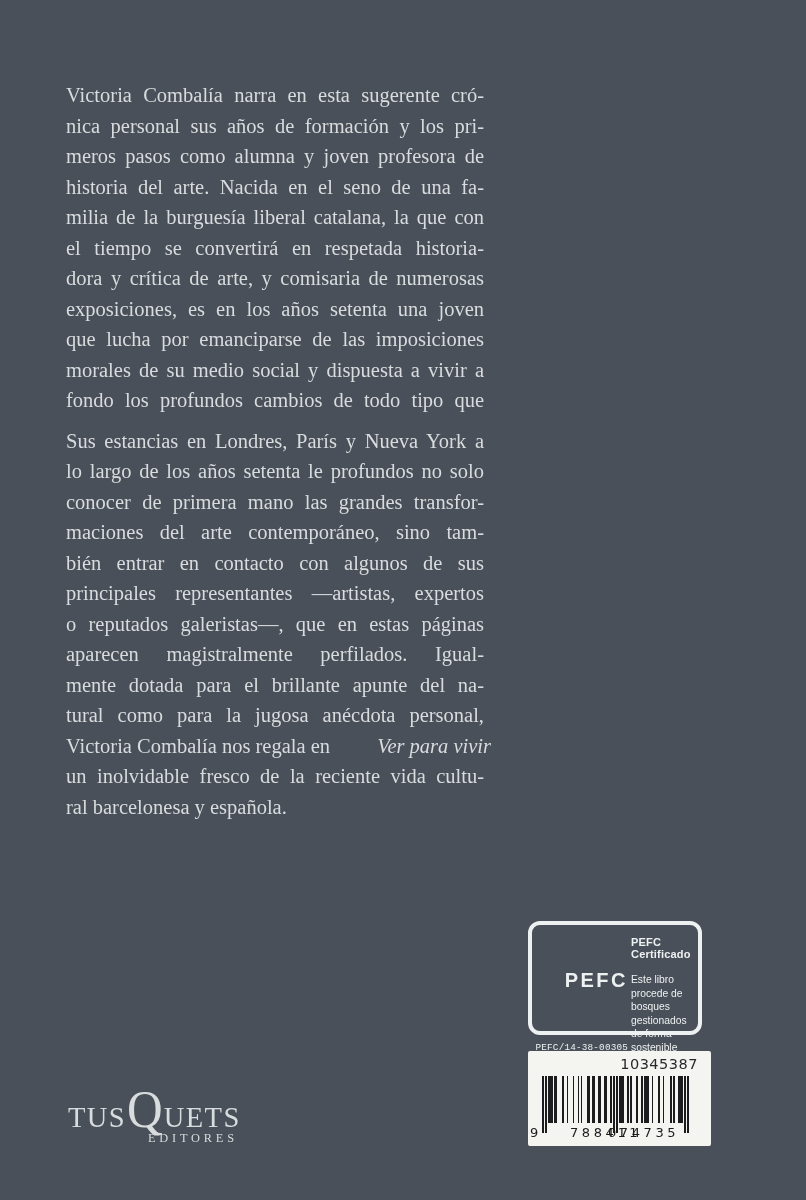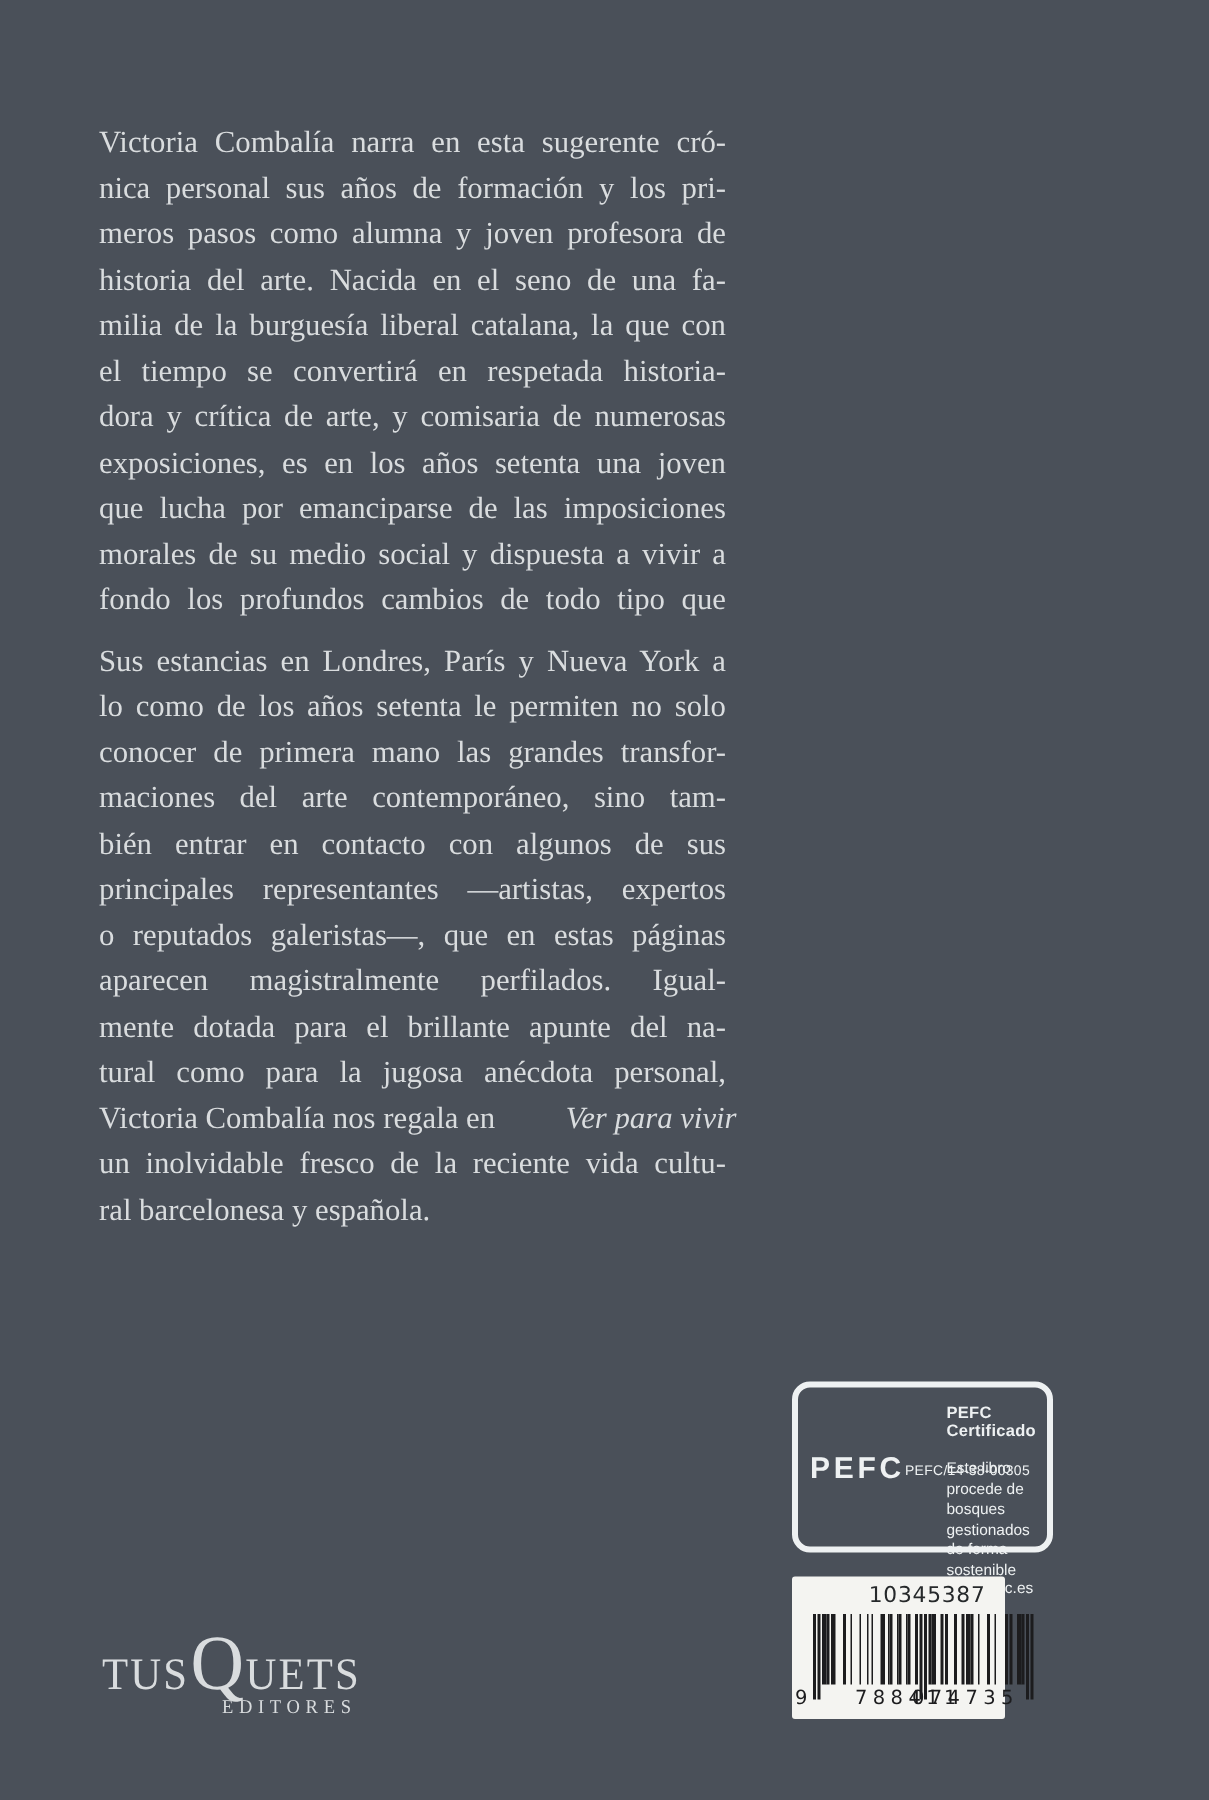--- a/index.html
+++ b/index.html
@@ -20,32 +20,32 @@
   .line.last { text-align-last:left; }
   .it { font-style:italic;margin-left:42px; }
 
   
   .pefc {
     position:absolute; left:528px; top:921px; width:174px; height:114px;
     box-sizing:border-box; border:4px solid var(--label,#eef1f2);
     border-radius:12px; display:flex; padding:8px 7px 7px 8px;
     color:var(--label,#eef1f2);
   }
-  .pefc-left { width:88px; display:flex; align-items:center; }
+  .pefc-left { width:88px; display:flex; flex-direction:column; align-items:flex-end;gap:36px; }
   .pefc-logo { width:56px; height:50px; display:block; }
   .pefc-word { font-weight:bold; font-size:20px; letter-spacing:2.5px; line-height:1; margin-top:1px; }
-  .pefc-license { font-size:9.3px; letter-spacing:0.2px; margin-top:2px; white-space:nowrap; }
+  .pefc-license { font-size:9.3px; letter-spacing:0.2px; margin-top:16px; white-space:nowrap;font-family:Liberation Mono, monospace; }
   .pefc-right { flex:1; display:flex; flex-direction:column; padding-left:3px; padding-top:3px; }
   .pefc-title { font-size:11px; font-weight:bold; letter-spacing:0.2px; }
   .pefc-desc { font-size:10.3px; line-height:13.5px; margin-top:13px; }
   .pefc-site { font-size:10.3px; margin-top:auto; margin-bottom:1px; }
 
   
   .bcbox {
-    position:absolute; left:528px; top:1051px; width:142px; height:95px;
+    position:absolute; left:528px; top:1051px; width:183px; height:95px;
     box-sizing:border-box; background:var(--paper,#f4f4f1); border-radius:2px;
     padding:6px 13px 8px 14px;
   }
   .bc-top {
     text-align:right; font-size:14.5px; line-height:1; letter-spacing:0.5px;
     color:var(--digits,#26292b); margin-bottom:4px;
     font-family:"DejaVu Sans", sans-serif;
   }
   .bc-area { position:relative; height:64px; width:148px; }
   .bc-bars { display:flex; align-items:flex-start; height:64px; }
@@ -85,21 +85,21 @@
         <div class="line">milia de la burguesía liberal catalana, la que con</div>
         <div class="line">el tiempo se convertirá en respetada historia-</div>
         <div class="line">dora y crítica de arte, y comisaria de numerosas</div>
         <div class="line">exposiciones, es en los años setenta una joven</div>
         <div class="line">que lucha por emanciparse de las imposiciones</div>
         <div class="line">morales de su medio social y dispuesta a vivir a</div>
         <div class="line">fondo los profundos cambios de todo tipo que</div>
       </div>
       <div class="para">
         <div class="line">Sus estancias en Londres, París y Nueva York a</div>
-        <div class="line">lo como de los años setenta le permiten no solo</div>
+        <div class="line">lo largo de los años setenta le profundos no solo</div>
         <div class="line">conocer de primera mano las grandes transfor-</div>
         <div class="line">maciones del arte contemporáneo, sino tam-</div>
         <div class="line">bién entrar en contacto con algunos de sus</div>
         <div class="line">principales representantes —artistas, expertos</div>
         <div class="line">o reputados galeristas—, que en estas páginas</div>
         <div class="line">aparecen magistralmente perfilados. Igual-</div>
         <div class="line">mente dotada para el brillante apunte del na-</div>
         <div class="line">tural como para la jugosa anécdota personal,</div>
         <div class="line"><span>Victoria Combalía nos regala en </span><span class="it">Ver para vivir</span></div>
         <div class="line">un inolvidable fresco de la reciente vida cultu-</div>

